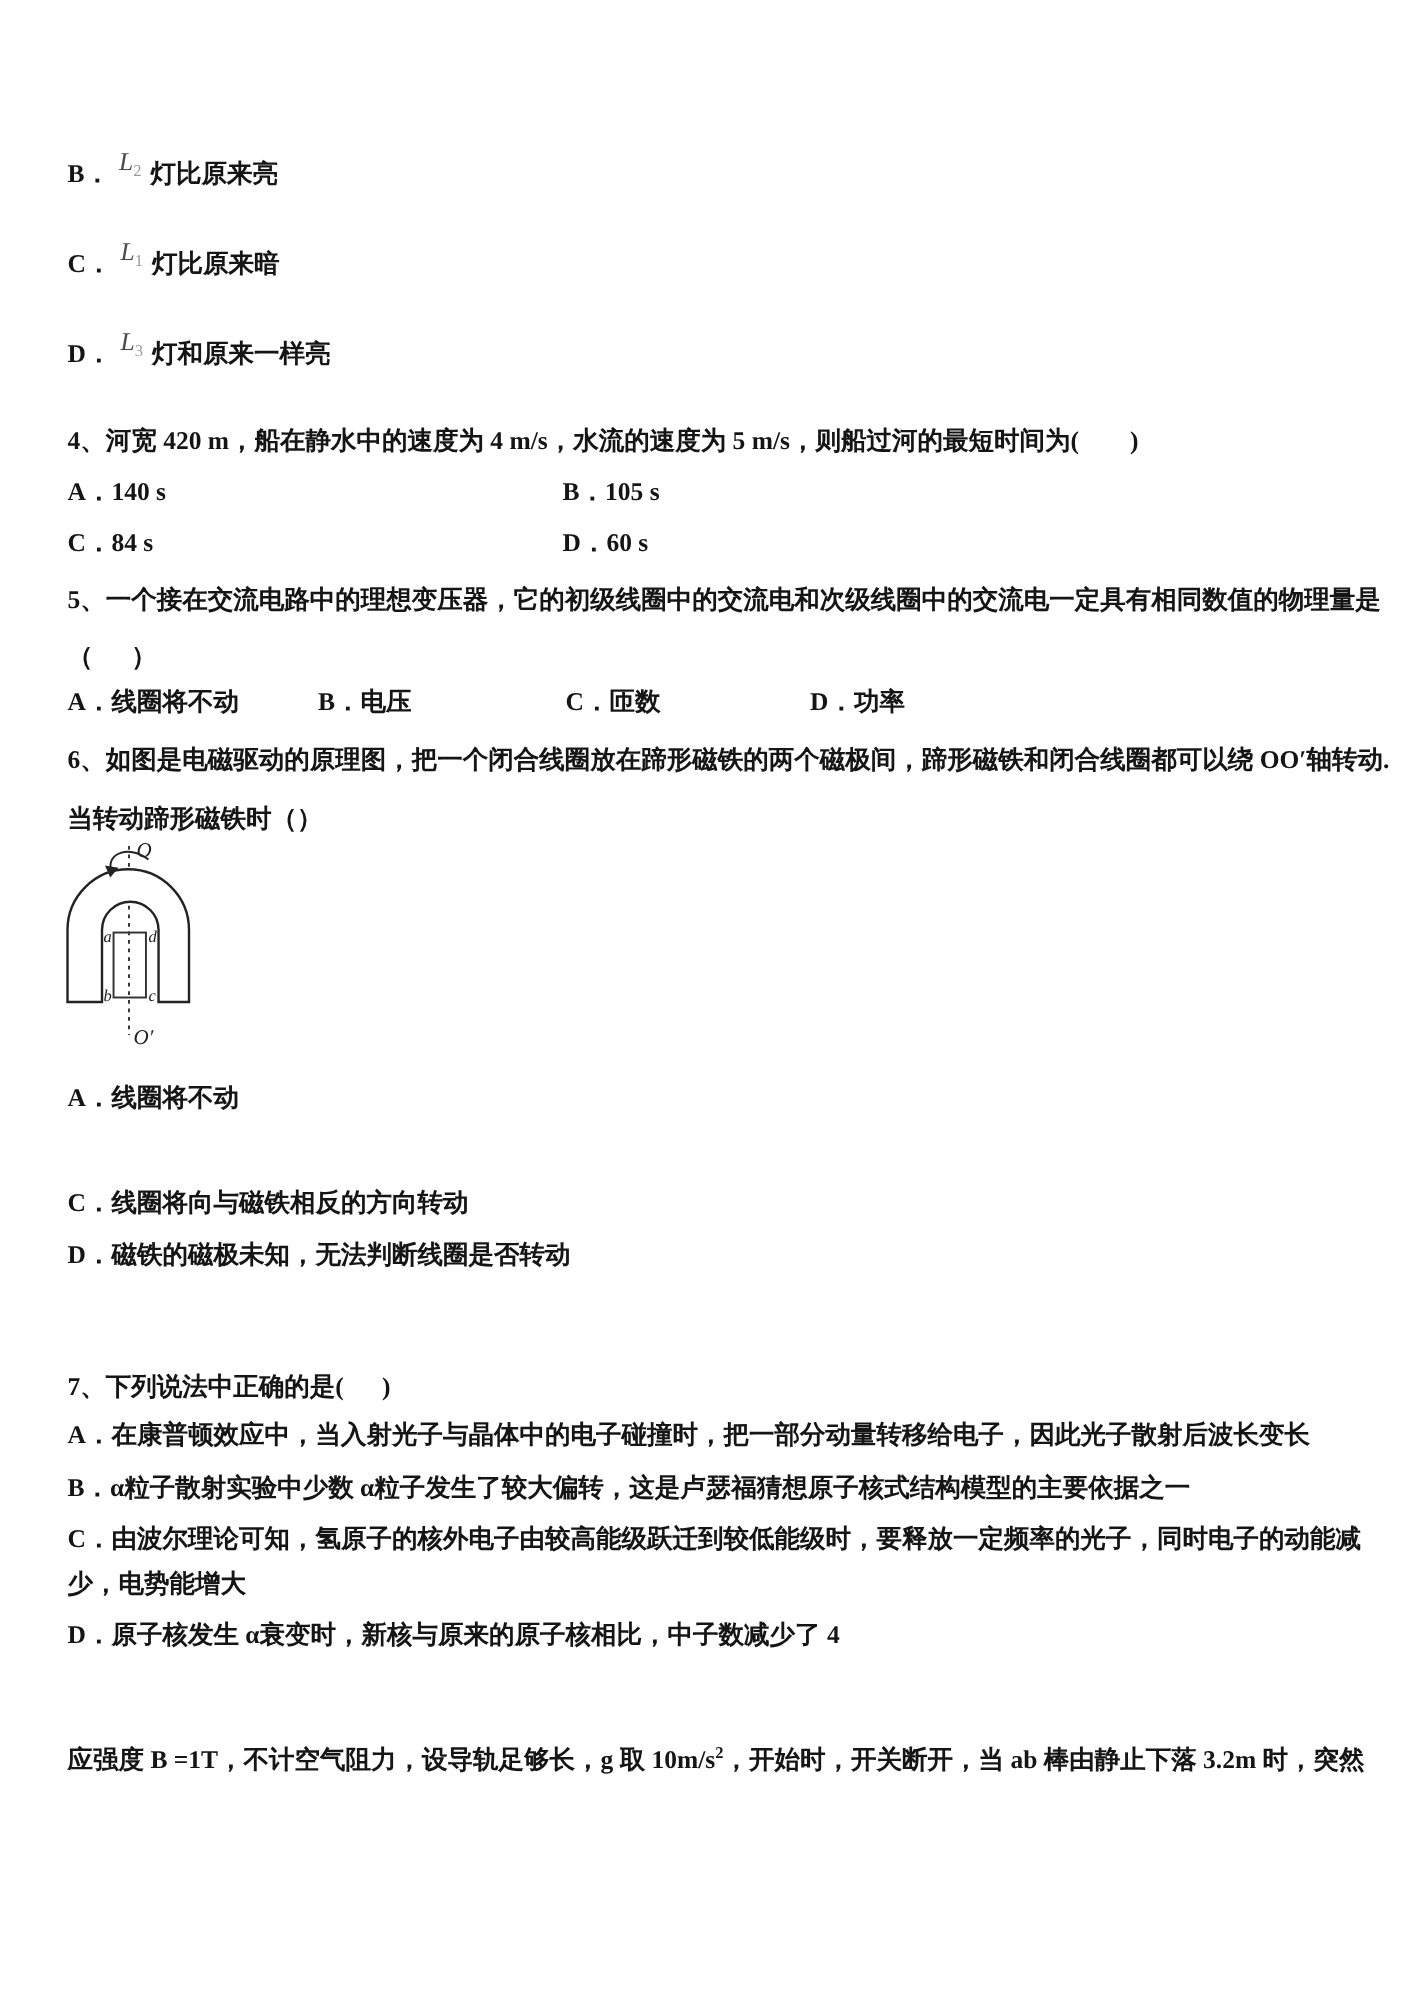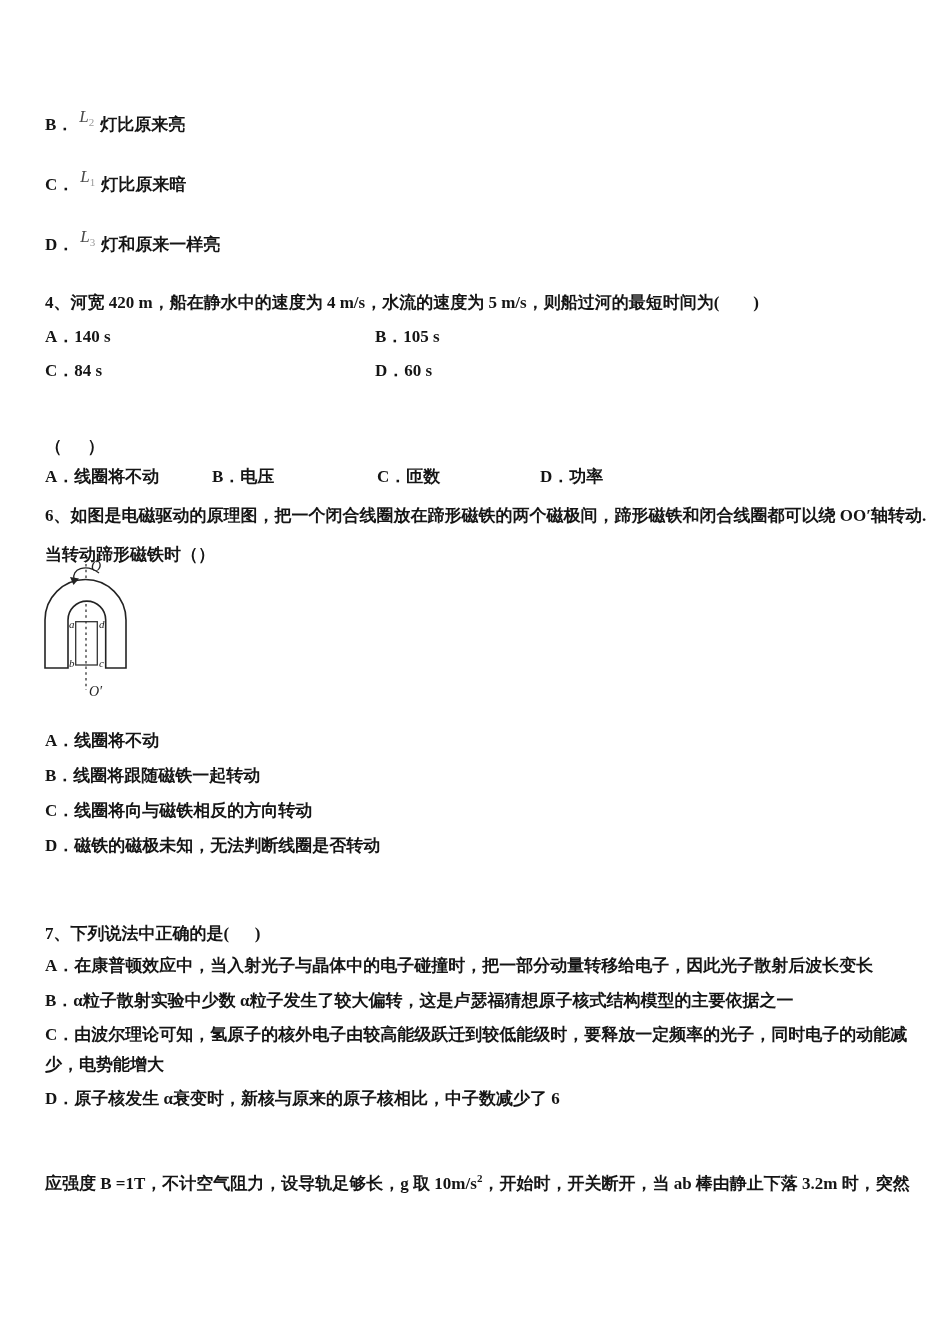--- a/index.html
+++ b/index.html
@@ -10,21 +10,21 @@
     background: #ffffff;
     overflow: hidden;
     color: #151515;
     font-family: "Liberation Serif", serif;
     font-weight: 700;
     font-size: 17px;
   }
   .abs {
     position: absolute;
     white-space: pre;
-    line-height: 38px;
+    line-height: 20px;
   }
   .olabel { margin-right: 2px; }
   .lsym {
     position: relative;
     top: -8px;
     font-style: italic;
     font-weight: 400;
     color: #4a4a4a;
     margin: 0 6px 0 4px;
   }
@@ -59,20 +59,21 @@
   <div class="abs" style="left:45px; top:166px"><span class="olabel">C．</span><span class="lsym"><span>L</span><sub>1</sub></span><span>灯比原来暗</span></div>
 
   <div class="abs" style="left:45px; top:226px"><span class="olabel">D．</span><span class="lsym"><span>L</span><sub>3</sub></span><span>灯和原来一样亮</span></div>
 
   <div class="abs" style="left:45px; top:284px">4、河宽 420 m，船在静水中的速度为 4 m/s，水流的速度为 5 m/s，则船过河的最短时间为(        )</div>
   <div class="abs" style="left:45px;  top:318px"><span>A．</span><span>140 s</span></div>
   <div class="abs" style="left:375px; top:318px"><span>B．</span><span>105 s</span></div>
   <div class="abs" style="left:45px;  top:352px"><span>C．</span><span>84 s</span></div>
   <div class="abs" style="left:375px; top:352px"><span>D．</span><span>60 s</span></div>
 
+  <div class="abs" style="left:45px; top:390px">5、一个接在交流电路中的理想变压器，它的初级线圈中的交流电和次级线圈中的交流电一定具有相同数值的物理量是</div>
   <div class="abs" style="left:45px; top:428px">（      ）</div>
   <div class="abs" style="left:45px;  top:458px"><span>A．</span><span>线圈将不动</span></div>
   <div class="abs" style="left:212px; top:458px"><span>B．</span><span>电压</span></div>
   <div class="abs" style="left:377px; top:458px"><span>C．</span><span>匝数</span></div>
   <div class="abs" style="left:540px; top:458px"><span>D．</span><span>功率</span></div>
 
   <div class="abs" style="left:45px; top:497px">6、如图是电磁驱动的原理图，把一个闭合线圈放在蹄形磁铁的两个磁极间，蹄形磁铁和闭合线圈都可以绕 OO′轴转动.</div>
   <div class="abs" style="left:45px; top:536px">当转动蹄形磁铁时（）</div>
 
   <svg class="figure" style="left:28px; top:552px" width="160" height="150" viewBox="0 0 160 150">
@@ -83,27 +84,26 @@
     <polygon class="rothead" points="42,25 51,26.5 45.5,33"></polygon>
     <text class="figlabel big" x="63" y="19">O</text>
     <text class="figlabel big" x="61" y="144">O′</text>
     <text class="figlabel" x="46.5" y="76" text-anchor="end">a</text>
     <text class="figlabel" x="71" y="76" text-anchor="start">d</text>
     <text class="figlabel" x="46.5" y="115" text-anchor="end">b</text>
     <text class="figlabel" x="71" y="115" text-anchor="start">c</text>
   </svg>
 
   <div class="abs" style="left:45px; top:722px"><span>A．</span><span>线圈将不动</span></div>
-  <div class="abs" style="left:45px; top:757px"><span>B．</span><span>线圈将跟随磁铁一起转动</span></div>
   <div class="abs" style="left:45px; top:827px"><span>D．</span><span>磁铁的磁极未知，无法判断线圈是否转动</span></div>
   <div class="abs" style="left:45px; top:792px"><span>C．</span><span>线圈将向与磁铁相反的方向转动</span></div>
 
 
   <div class="abs" style="left:45px; top:915px">7、下列说法中正确的是(      )</div>
   <div class="abs" style="left:45px; top:947px"><span>A．</span><span>在康普顿效应中，当入射光子与晶体中的电子碰撞时，把一部分动量转移给电子，因此光子散射后波长变长</span></div>
   <div class="abs" style="left:45px; top:982px"><span>B．</span><span>α粒子散射实验中少数 α粒子发生了较大偏转，这是卢瑟福猜想原子核式结构模型的主要依据之一</span></div>
   <div class="abs" style="left:45px; top:1016px"><span>C．</span><span>由波尔理论可知，氢原子的核外电子由较高能级跃迁到较低能级时，要释放一定频率的光子，同时电子的动能减</span></div>
   <div class="abs" style="left:45px; top:1046px"><span>少，电势能增大</span></div>
-  <div class="abs" style="left:45px; top:1080px"><span>D．</span><span>原子核发生 α衰变时，新核与原来的原子核相比，中子数减少了 6</span></div>
+  <div class="abs" style="left:45px; top:1080px"><span>D．</span><span>原子核发生 α衰变时，新核与原来的原子核相比，中子数减少了 4</span></div>
 
   <div class="abs" style="left:45px; top:1159px"><span>应强度 B =1T，不计空气阻力，设导轨足够长，g 取 10m/s</span><sup class="ssup">2</sup><span>，开始时，开关断开，当 ab 棒由静止下落 3.2m 时，突然</span></div>
 
 </div>
 
 </body></html>

